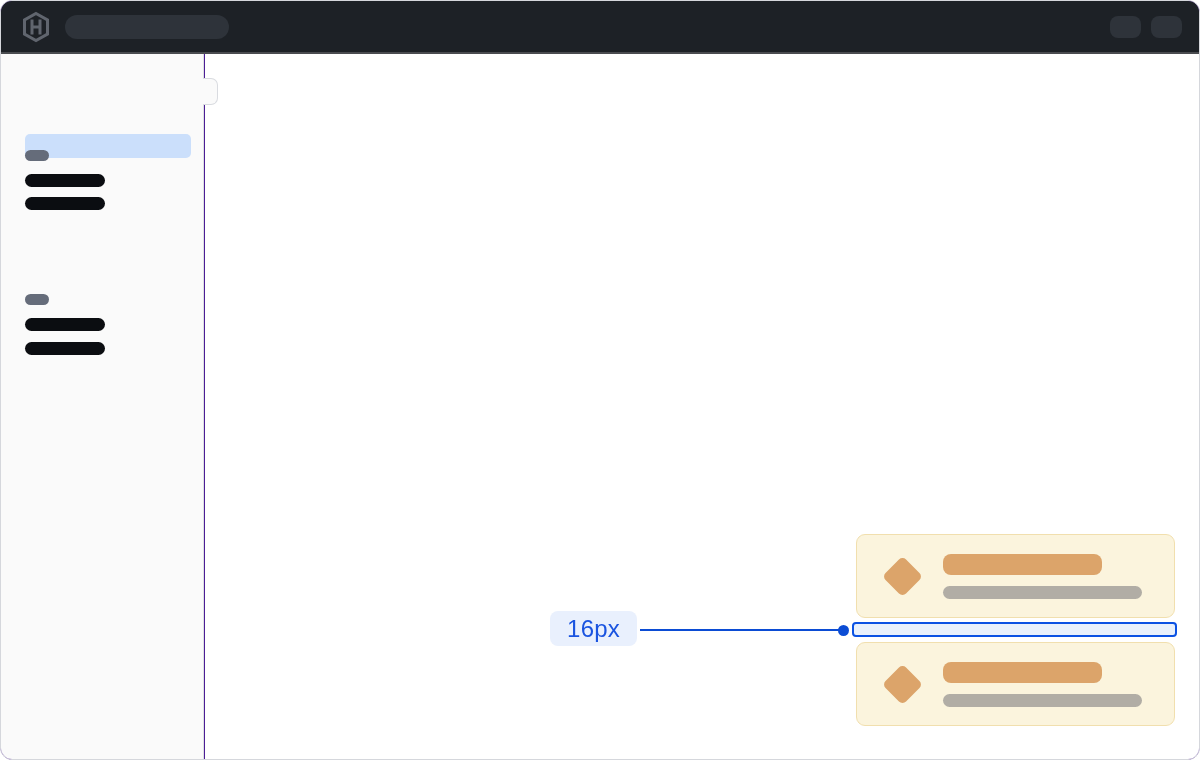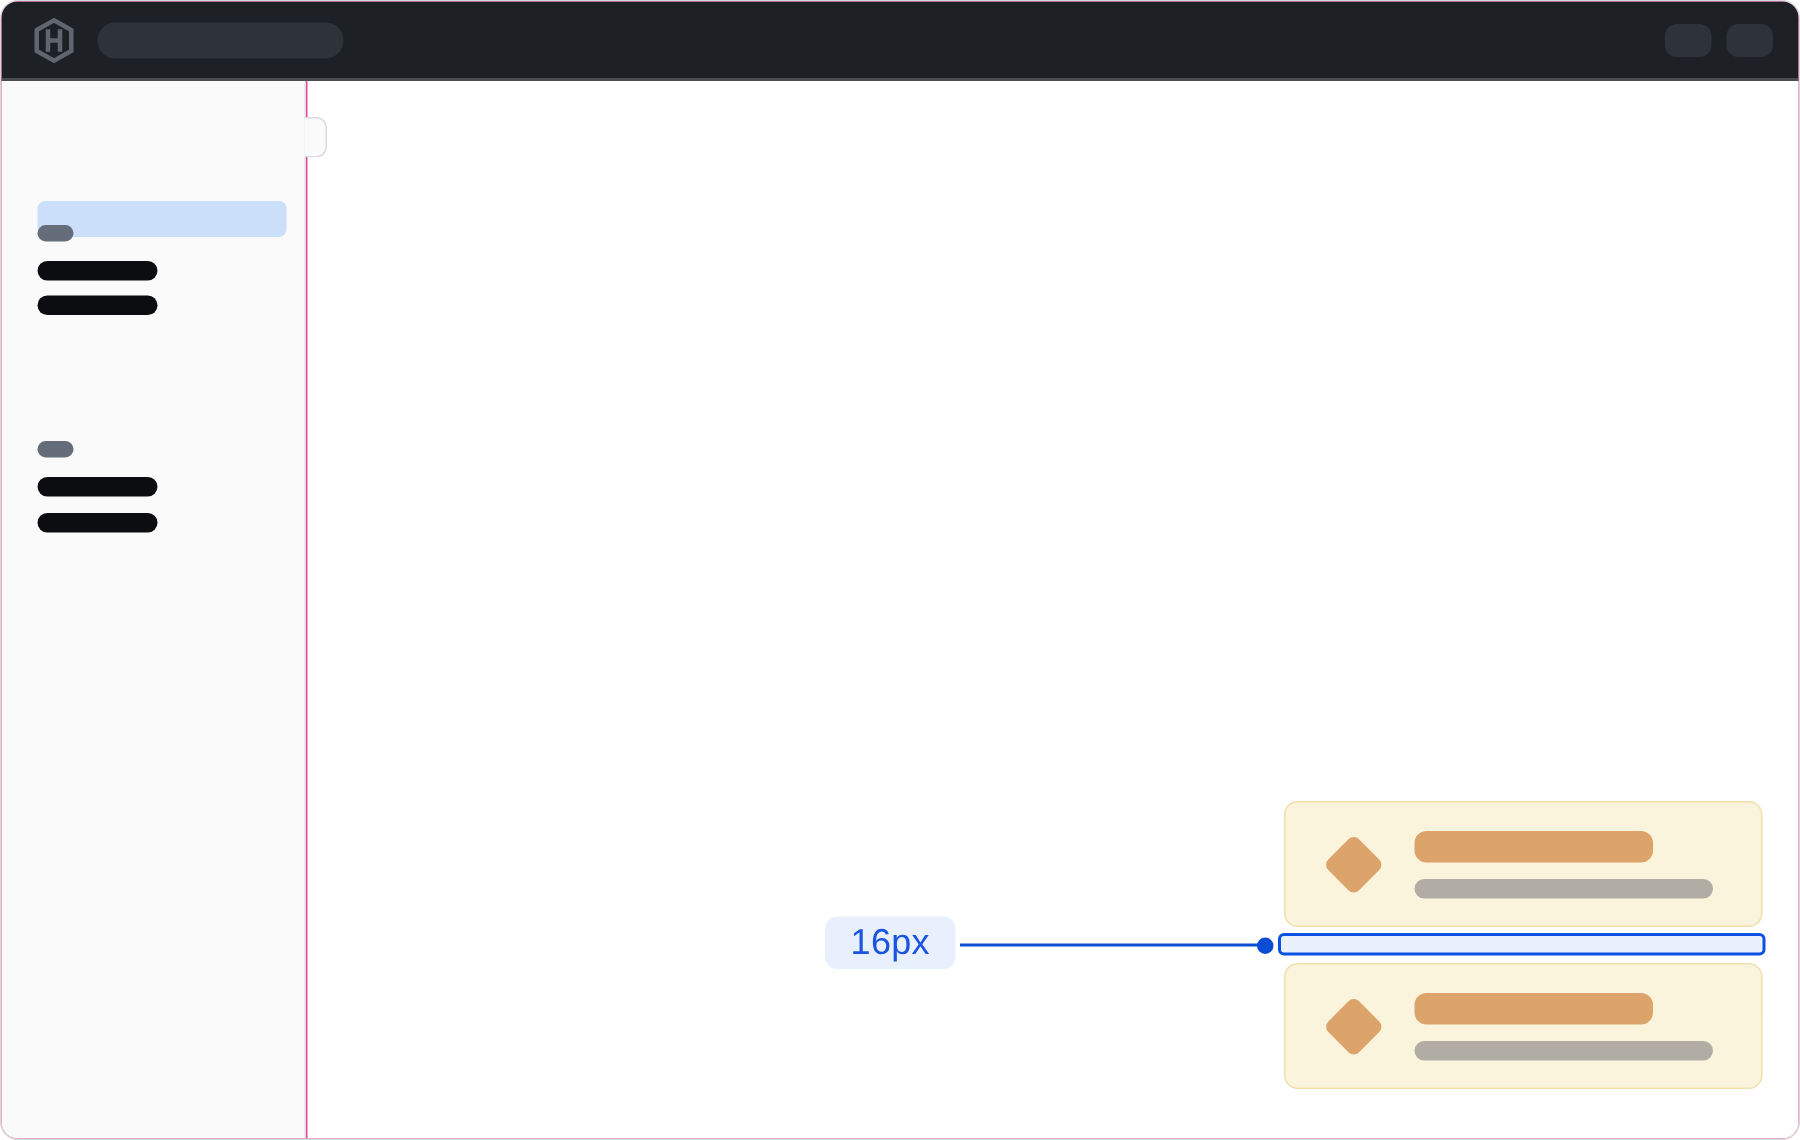--- a/index.html
+++ b/index.html
@@ -1,18 +1,18 @@
 <!DOCTYPE html>
 <html><head>
 <meta charset="utf-8">
 <style>
   html,body{margin:0;padding:0;background:#ffffff;font-family:"Liberation Sans",sans-serif;}
   .frame{
     position:relative;width:1200px;height:760px;box-sizing:border-box;
-    border:1px solid #d5d7dc;border-radius:12px;overflow:hidden;background:#ec4899;
+    border:1px solid #d5d7dc;border-radius:12px;overflow:hidden;background:#4c1d95;
   }
   
   .topbar{
     position:absolute;left:0;top:0;width:100%;height:51px;
     background:#1d2126;border-bottom:2px solid #4a4c50;
     display:flex;align-items:center;box-sizing:content-box;
   }
   .logo-wrap{margin-left:19px;width:32px;height:34px;display:flex;align-items:center;justify-content:center;cursor:pointer;}
   .search-skeleton{
     margin-left:13px;width:164px;height:24px;border-radius:12px;background:#2e333a;cursor:pointer;

